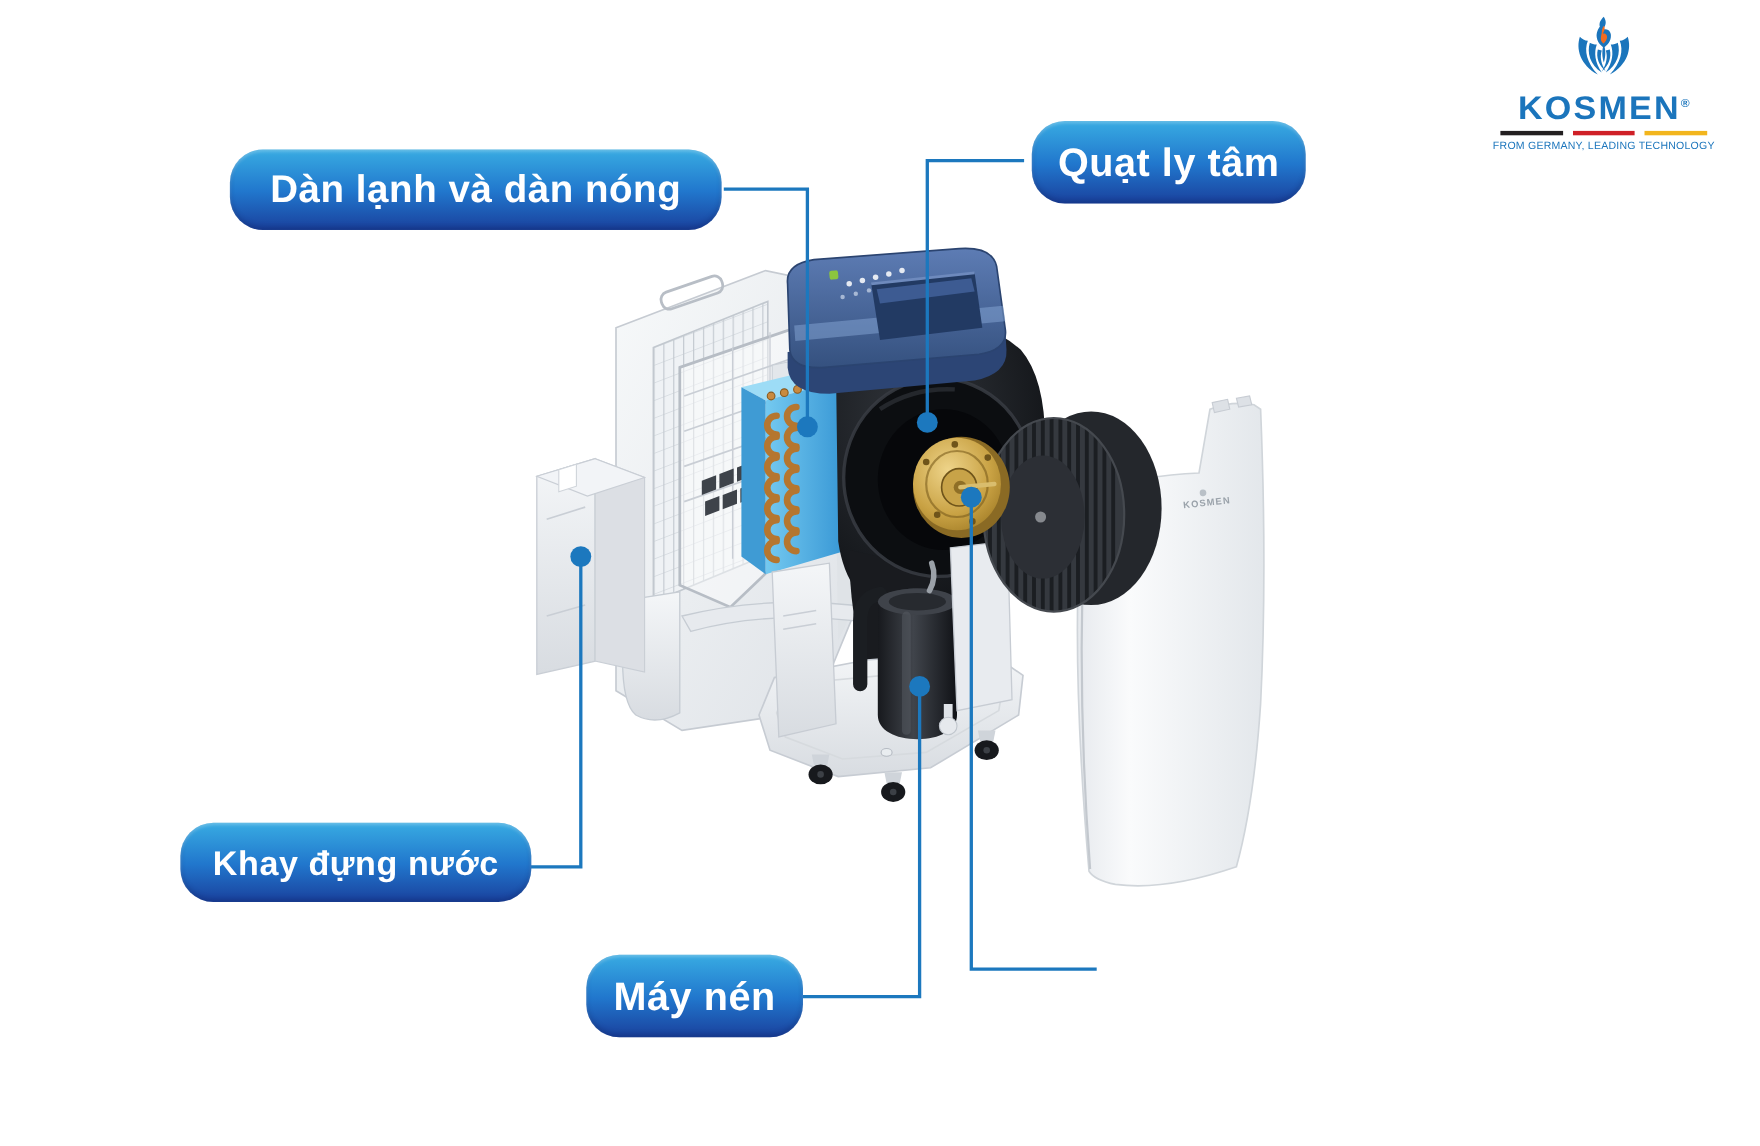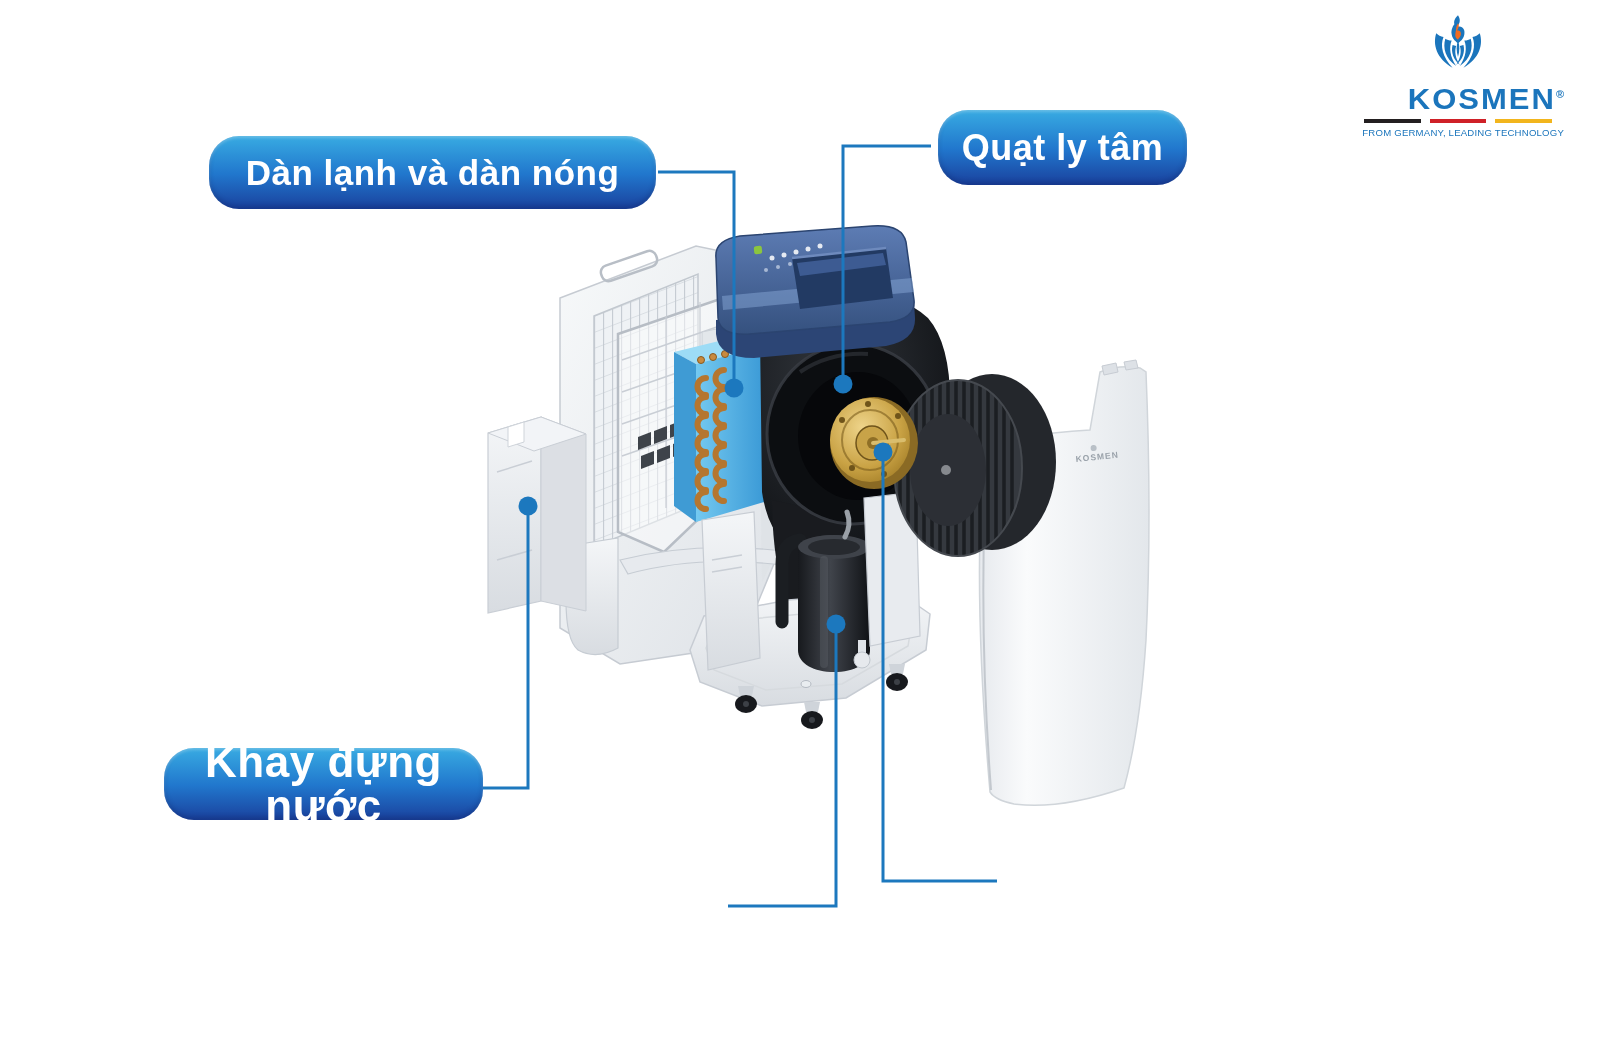--- a/index.html
+++ b/index.html
@@ -10,26 +10,26 @@
   
   .pill{
     position:absolute;display:flex;align-items:center;justify-content:center;
     color:#ffffff;font-weight:bold;letter-spacing:.5px;
     background:linear-gradient(180deg,#38abe2 0%,#2177cd 52%,#1a419d 100%);
     border-radius:30px;text-align:center;line-height:1;
     box-shadow:inset 0 2px 3px rgba(255,255,255,.25), inset 0 -3px 5px rgba(8,25,80,.25);
   }
   .pill-coils{left:209px;top:136px;width:447px;height:73px;font-size:35px;}
   .pill-fan{left:938px;top:110px;width:249px;height:75px;font-size:36px;}
-  .pill-tray{left:164px;top:748px;width:319px;height:72px;font-size:44px;}
+  .pill-tray{left:164px;top:748px;width:319px;height:72px;font-size:31px;}
   .pill-compressor{left:533px;top:868px;width:197px;height:75px;font-size:36px;}
   .pill-motor{left:995px;top:842px;width:197px;height:75px;font-size:36px;}
 
   
-  .logo{position:absolute;left:1352px;top:12px;width:212px;text-align:right;color:#1b75bc;}
+  .logo{position:absolute;left:1352px;top:12px;width:212px;text-align:center;color:#1b75bc;}
   .logo svg{display:block;margin:0 auto;}
   .logo-name{font-size:31px;font-weight:bold;letter-spacing:2px;line-height:1;margin-top:3px;transform:scaleY(.96);}
   .logo-reg{font-size:11px;vertical-align:super;letter-spacing:0;}
   .flag{display:flex;gap:9px;height:4px;margin:5px 12px 4px;}
   .flag span{flex:1;}
   .flag .f-black{background:#231f20;}
   .flag .f-red{background:#cf2027;}
   .flag .f-yellow{background:#f2b51d;}
   .tagline{font-size:9.6px;font-weight:normal;letter-spacing:.2px;white-space:nowrap;}
 </style>
@@ -259,20 +259,21 @@
       <circle cx="843" cy="384" r="9.5"></circle>
       <circle cx="528" cy="506" r="9.5"></circle>
       <circle cx="836" cy="624" r="9.5"></circle>
       <circle cx="883" cy="452" r="9.5"></circle>
     </g>
   </svg>
 
   <div class="pill pill-coils">Dàn lạnh và dàn nóng</div>
   <div class="pill pill-fan">Quạt ly tâm</div>
   <div class="pill pill-tray">Khay đựng nước</div>
+  <div class="pill pill-compressor">Máy nén</div>
 
   <div class="logo">
     <svg width="58" height="68" viewBox="0 0 64 72" aria-hidden="true">
       <g fill="#1b75bc">
         <path d="M32,2 C36,8 33,12 31,15 C37,13 40,18 39,23 C38,29 34,31 32,33 C30,31 26,29 25,23 C24,18 27,13 28,12 C27,8 29,5 32,2 Z"></path>
         <path d="M8,22 C4,34 8,50 26,60 C15,48 12,36 16,26 C13,26 10,24 8,22 Z"></path>
         <path d="M18,28 C15,38 18,50 30,58 C23,48 22,38 25,30 C22,30 20,29 18,28 Z"></path>
         <path d="M26,35 C24,43 27,51 34,57 C29,49 28,42 30,36 Z"></path>
         <path d="M56,22 C60,34 56,50 38,60 C49,48 52,36 48,26 C51,26 54,24 56,22 Z"></path>
         <path d="M46,28 C49,38 46,50 34,58 C41,48 42,38 39,30 C42,30 44,29 46,28 Z"></path>

